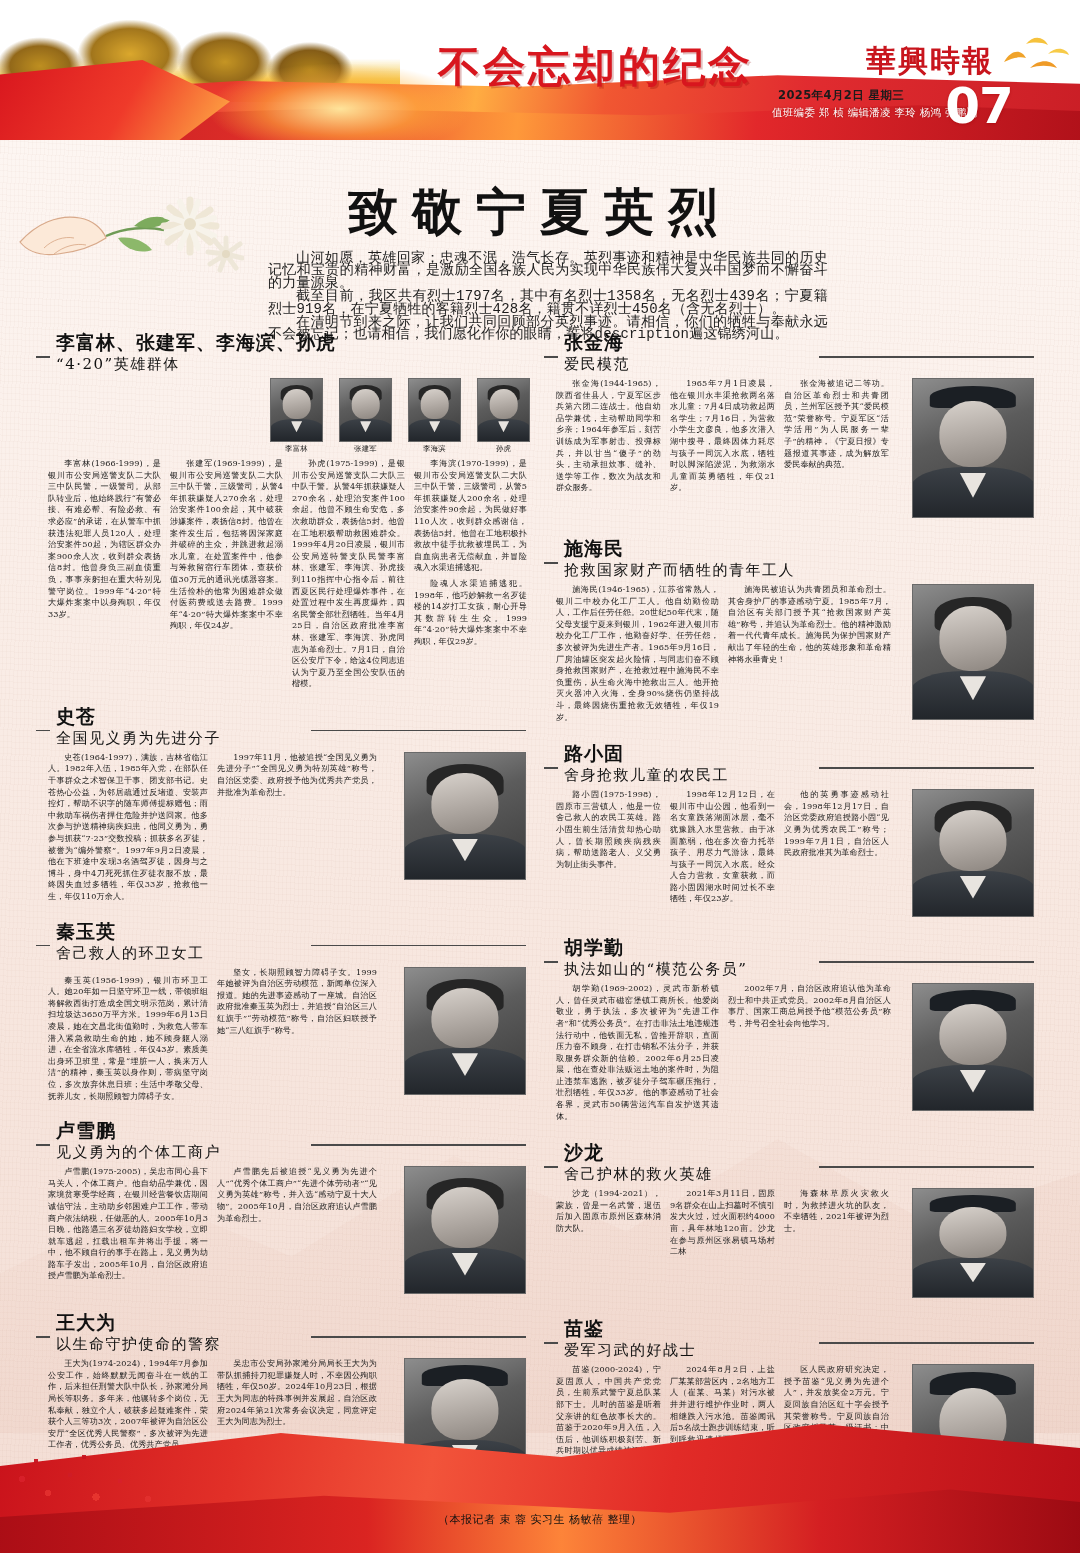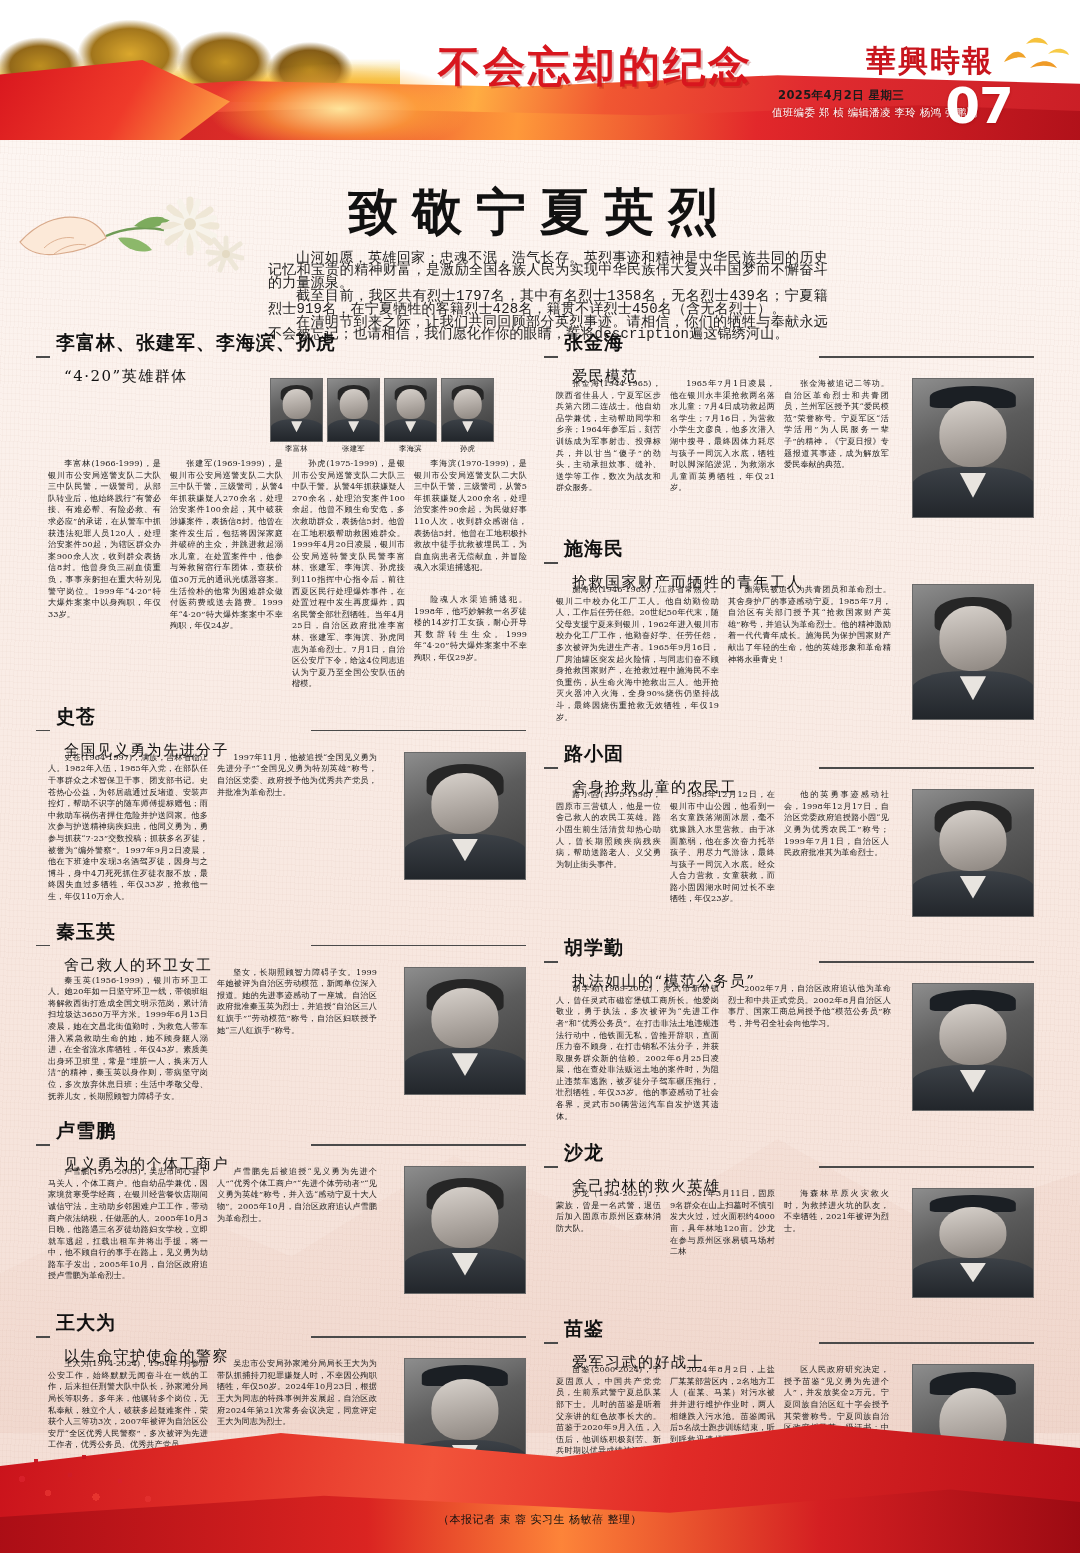--- a/index.html
+++ b/index.html
@@ -164,25 +164,24 @@
   .rule-right {
     position:absolute; right:0; top:26px; width:215px; height:1.5px;
     background:#4a4a4a;
   }
   .entry-name {
     position:absolute; left:8px; top:0;
     font-size:19px; font-weight:bold; color:#111; letter-spacing:1px;
     line-height:24px; white-space:nowrap;
   }
   .entry-sub {
-    position:absolute; left:8px; top:35px;
+    position:absolute; left:8px; top:23px;
     font-family:"DejaVu Serif","Liberation Serif",serif;
     font-size:15px; color:#111; letter-spacing:1.5px; line-height:22px;
     white-space:nowrap;
-    margin-left:8px;
   }
 
   .entry-body { position:relative; display:flex; gap:9px; }
   .text-cols { display:flex; gap:9px; flex:1; }
   .tcol {
     font-family:"DejaVu Serif","Liberation Serif",serif;
     font-size:8.1px; line-height:11.6px; color:#1a1a1a;
     text-align:justify; letter-spacing:.1px;
   }
   .tcol p { text-indent:2em; margin:0; }
@@ -212,21 +211,21 @@
     position:absolute; left:50%; bottom:14%; transform:translateX(-50%);
     width:22%; height:18%; background:#e8e4df;
     clip-path:polygon(50% 100%,0 0,100% 0);
   }
   .photo .cap {
     position:absolute; left:50%; top:5%; transform:translateX(-50%);
     width:72%; height:16%; border-radius:50% 50% 10% 10%;
     background:#1b1f24;
   }
 
-  .quad { display:flex; gap:4px; }
+  .quad { display:flex; gap:16px; }
   .quad-item { width:53px; }
   .quad-item .photo { width:53px; height:64px; }
   .quad-cap {
     font-family:"DejaVu Serif","Liberation Serif",serif;
     font-size:7.4px; text-align:center; color:#1a1a1a; margin-top:2px;
     letter-spacing:.2px;
   }
 
   .footer-credit {
     position:absolute; left:0; bottom:26px; width:1080px;
@@ -345,21 +344,21 @@
               <p>李富林(1966-1999)，是银川市公安局巡警支队二大队三中队民警，一级警司。从部队转业后，他始终践行“有警必接、有难必帮、有险必救、有求必应”的承诺，在从警车中抓获违法犯罪人员120人，处理治安案件50起，为辖区群众办案900余人次，收到群众表扬信8封。他曾身负三副血债重负，事事亲躬担在重大特别见警守岗位。1999年“4·20”特大爆炸案案中以身殉职，年仅33岁。</p>
             </div>
           <div class="tcol" style="width:113px;">
               <p>张建军(1969-1999)，是银川市公安局巡警支队二大队三中队干警，三级警司，从警4年抓获嫌疑人270余名，处理治安案件100余起，其中破获涉嫌案件，表扬信8封。他曾在案件发生后，包括将因深家庭并破碎的主众，并跳进救起溺水儿童。在处置案件中，他参与筹救留宿行车团体，查获价值30万元的通讯光缆器容案。生活俭朴的他常为困难群众做付医药费或送去路费。1999年“4·20”特大爆炸案案中不幸殉职，年仅24岁。</p>
             </div>
           <div class="tcol" style="width:113px;">
               <p>孙虎(1975-1999)，是银川市公安局巡警支队二大队三中队干警。从警4年抓获嫌疑人270余名，处理治安案件100余起。他曾不顾生命安危，多次救助群众，表扬信5封。他曾在工地积极帮助救困难群众。1999年4月20日凌晨，银川市公安局巡特警支队民警李富林、张建军、李海滨、孙虎接到110指挥中心指令后，前往西夏区民行处理爆炸事件，在处置过程中发生再度爆炸，四名民警全部壮烈牺牲。当年4月25日，自治区政府批准李富林、张建军、李海滨、孙虎同志为革命烈士。7月1日，自治区公安厅下令，给这4位同志追认为宁夏乃至全国公安队伍的楷模。</p>
             </div>
           <div class="tcol" style="width:113px;">
             <p>李海滨(1970-1999)，是银川市公安局巡警支队二大队三中队干警，三级警司，从警5年抓获嫌疑人200余名，处理治安案件90余起，为民做好事110人次，收到群众感谢信，表扬信5封。他曾在工地积极扑救故中徒手抗救被埋民工，为自血病患者无偿献血，并冒险魂入水渠追捕逃犯。</p>
-            <p style="margin-top:20px;">险魂人水渠追捕逃犯。1998年，他巧妙解救一名歹徒楼的14岁打工女孩，耐心开导其数辞转生生众。1999年“4·20”特大爆炸案案中不幸殉职，年仅29岁。</p>
+            <p style="margin-top:4px;">险魂人水渠追捕逃犯。1998年，他巧妙解救一名歹徒楼的14岁打工女孩，耐心开导其数辞转生生众。1999年“4·20”特大爆炸案案中不幸殉职，年仅29岁。</p>
           </div>
         </div>
       </div>
     </div>
 
     <div class="entry" style="margin-top:14px;">
       <div class="entry-head">
         <div class="rule-left"></div>
         <div class="rule-right"></div>
         <div class="entry-name">史苍</div>

